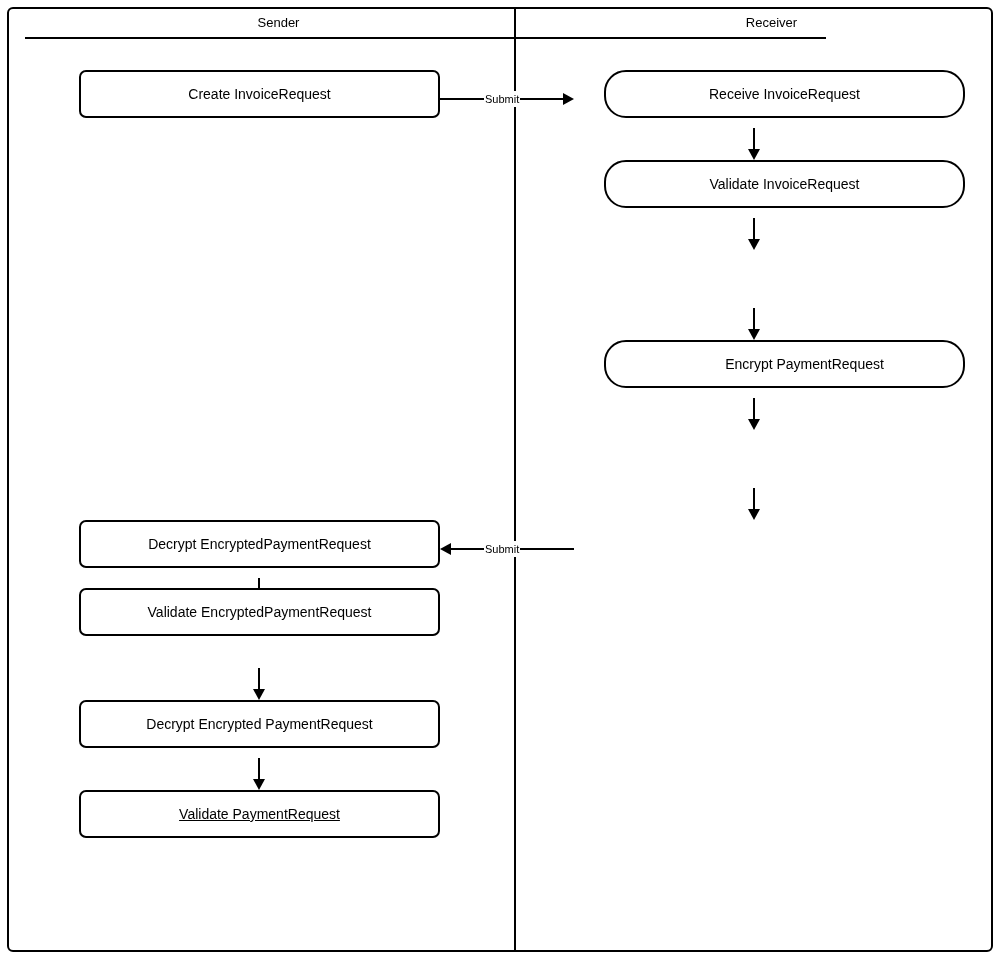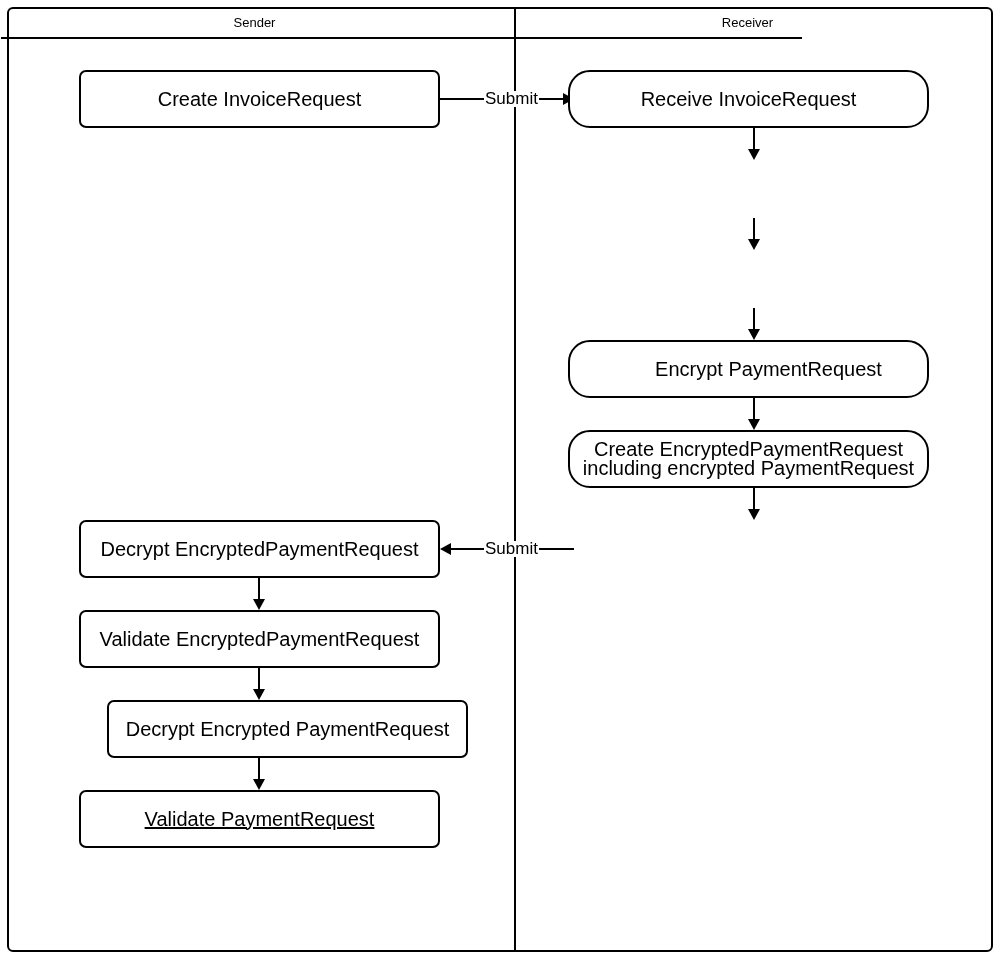--- a/index.html
+++ b/index.html
@@ -30,21 +30,21 @@
     height: 945px;
     box-sizing: border-box;
     border: 2px solid #000000;
     border-radius: 6px;
     background: #ffffff;
   }
 
   
   .lane-header-band {
     position: absolute;
-    left: 1px;
+    left: 25px;
     top: 7px;
     width: 801px;
     height: 32px;
     box-sizing: border-box;
     border-bottom: 2px solid #000000;
   }
   .lane-header {
     position: absolute;
     top: 0;
     height: 32px;
@@ -65,36 +65,36 @@
     width: 2px;
     height: 945px;
     background: #000000;
   }
 
   
   .node {
     position: absolute;
     box-sizing: border-box;
     width: 361px;
-    height: 58px;
+    height: 48px;
     border: 2px solid #000000;
     border-radius: 7px;
     background: #ffffff;
     display: flex;
     align-items: center;
     justify-content: center;
     text-align: center;
-    font-size: 20px;
+    font-size: 14px;
     line-height: 19px;
     color: #000000;
     padding: 0 8px;
     z-index: 3;
   }
   .node.sender-col   { left: 79px; }
-  .node.receiver-col { left: 568px; border-radius: 22px; }
+  .node.receiver-col { left: 604px; border-radius: 22px; }
 
   
   .v-line {
     position: absolute;
     width: 2px;
     background: #000000;
     z-index: 1;
   }
   .h-line {
     position: absolute;
@@ -126,21 +126,21 @@
     height: 0;
     border-top: 6px solid transparent;
     border-bottom: 6px solid transparent;
     border-right: 11px solid #000000;
     z-index: 2;
   }
 
   
   .edge-label {
     position: absolute;
-    font-size: 17px;
+    font-size: 11px;
     line-height: 16px;
     color: #000000;
     background: #ffffff;
     white-space: nowrap;
     z-index: 4;
     padding: 0 1px;
   }
 </style>
 </head>
 <body>
@@ -185,28 +185,28 @@
   <div class="v-line" style="left:258px; top:668px; height:23px;"></div>
   <div class="arrow-down" style="left:253px; top:689px;"></div>
 
   <div class="v-line" style="left:258px; top:758px; height:23px;"></div>
   <div class="arrow-down" style="left:253px; top:779px;"></div>
 
   <div class="node sender-col" style="top:70px;">Create InvoiceRequest</div>
 
   <div class="node receiver-col" style="top:70px;">Receive InvoiceRequest</div>
 
+  <div class="node receiver-col" style="top:160px;">Validate InvoiceRequest</div>
 
 
   <div class="node receiver-col" style="top:340px;padding-left:48px;">Encrypt PaymentRequest</div>
 
-  <div class="node receiver-col" style="top:430px;">Create EncryptedPaymentRequest including encrypted PaymentRequest</div>
 
 
   <div class="node sender-col" style="top:520px;">Decrypt EncryptedPaymentRequest</div>
 
-  <div class="node sender-col" style="top:610px;">Validate EncryptedPaymentRequest</div>
-
-  <div class="node sender-col" style="top:700px;margin-left:28px;">Decrypt Encrypted PaymentRequest</div>
+  <div class="node sender-col" style="top:588px;">Validate EncryptedPaymentRequest</div>
+
+  <div class="node sender-col" style="top:700px;">Decrypt Encrypted PaymentRequest</div>
 
   <div class="node sender-col" style="top:790px;text-decoration:underline;">Validate PaymentRequest</div>
 
 </div>
 
 </body></html>

